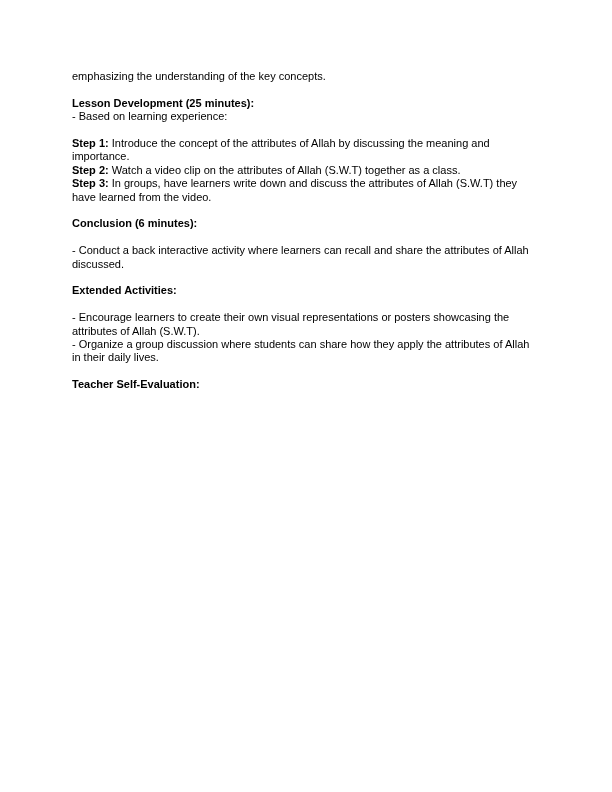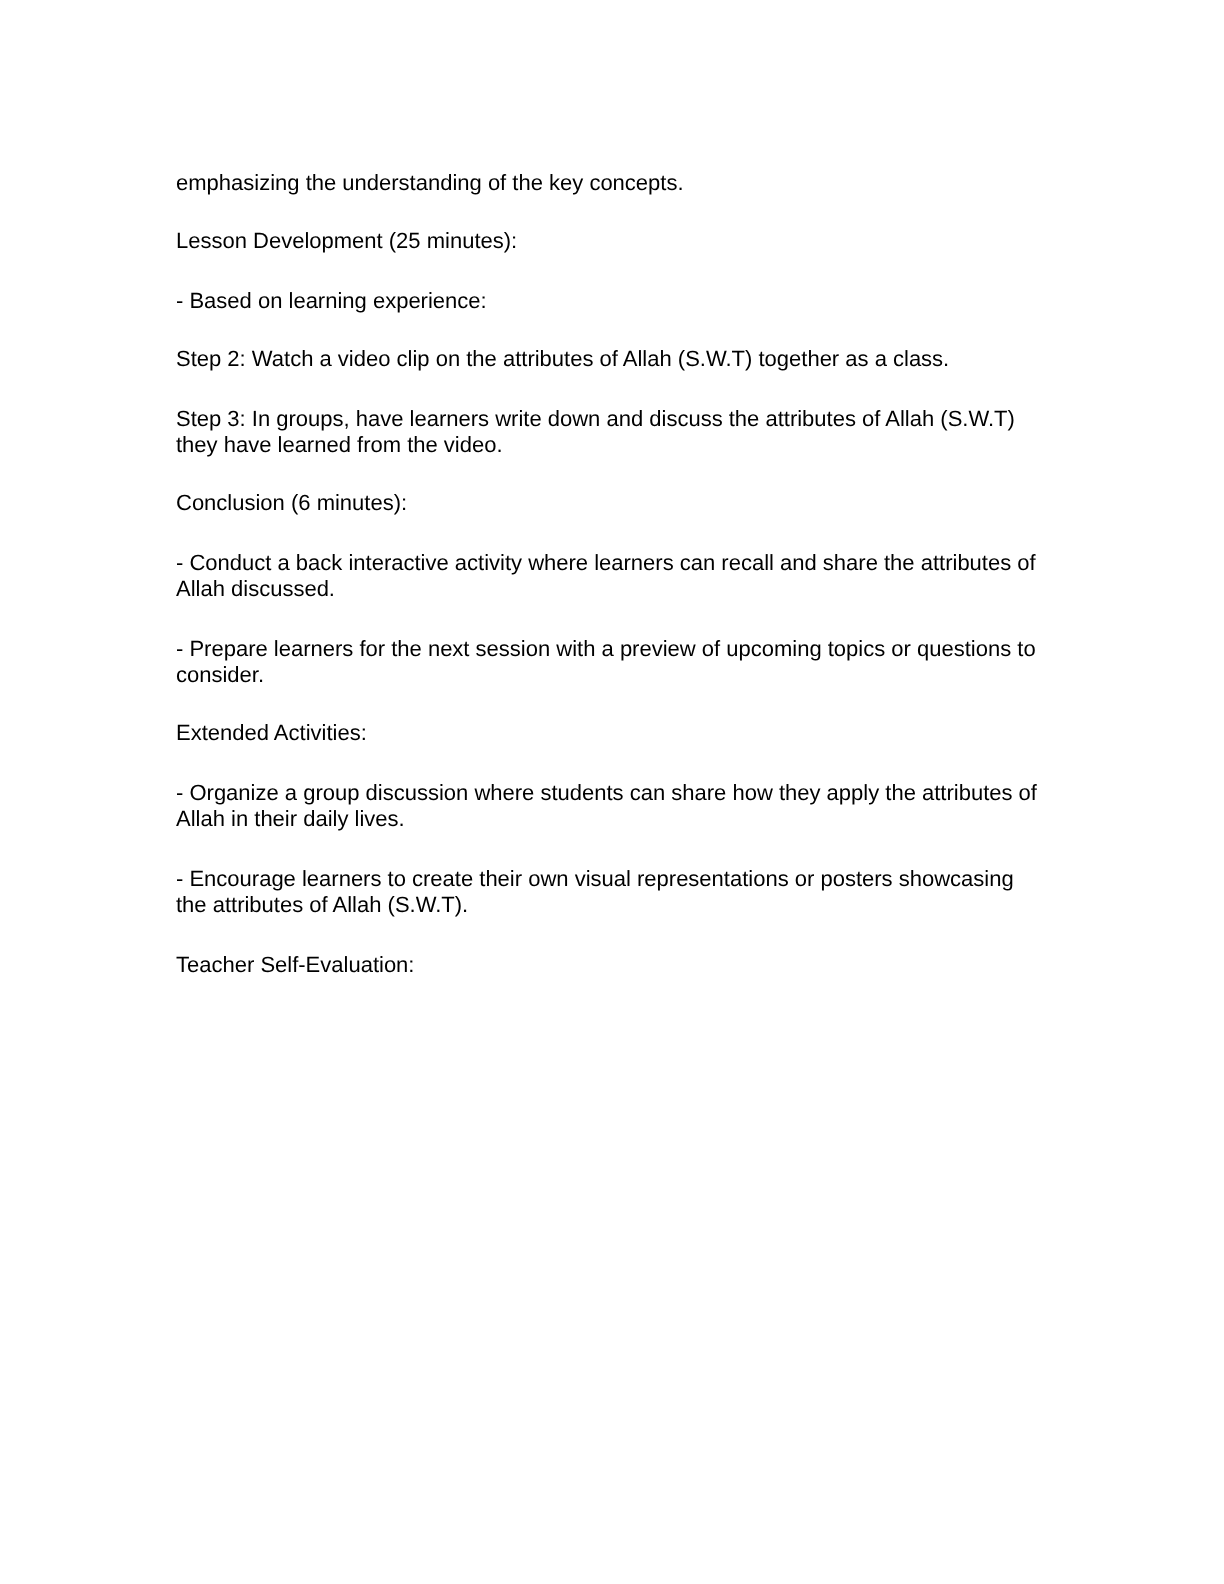--- a/index.html
+++ b/index.html
@@ -14,55 +14,55 @@
     background: #ffffff;
     box-sizing: border-box;
     padding: 70px 72px 0 72px;
     font-family: "Liberation Sans", sans-serif;
     font-size: 11px;
     line-height: 13.4px;
     color: #000000;
     overflow: hidden;
   }
   .page p {
-    margin: 16px;
+    margin: 0;
     padding: 0;
   }
   .bold {
-    font-weight: normal;
+    font-weight: bold;
   }
   
   .gap {
     margin-bottom: 13.4px !important;
   }
 </style>
 </head>
 <body>
 
 <div class="page">
 
   <p class="gap">emphasizing the understanding of the key concepts.</p>
 
   <p class="bold">Lesson Development (25 minutes):</p>
   <p class="gap">- Based on learning experience:</p>
 
   <div class="gap">
+    <p><span class="bold">Step 1:</span><span> Introduce the concept of the attributes of Allah by discussing the meaning and importance.</span></p>
     <p><span class="bold">Step 2:</span><span> Watch a video clip on the attributes of Allah (S.W.T) together as a class.</span></p>
     <p><span class="bold">Step 3:</span><span> In groups, have learners write down and discuss the attributes of Allah (S.W.T) they have learned from the video.</span></p>
   </div>
 
   <p class="bold gap">Conclusion (6 minutes):</p>
 
   <div class="gap">
     <p>- Conduct a back interactive activity where learners can recall and share the attributes of Allah discussed.</p>
-    <p>- Prepare learners for the next session with a preview of upcoming topics or questions to consider.</p>
   </div>
 
   <p class="bold gap">Extended Activities:</p>
 
   <div class="gap">
+    <p>- Encourage learners to create their own visual representations or posters showcasing the attributes of Allah (S.W.T).</p>
     <p>- Organize a group discussion where students can share how they apply the attributes of Allah in their daily lives.</p>
-    <p>- Encourage learners to create their own visual representations or posters showcasing the attributes of Allah (S.W.T).</p>
   </div>
 
   <p class="bold">Teacher Self-Evaluation:</p>
 
 </div>
 
 </body></html>

